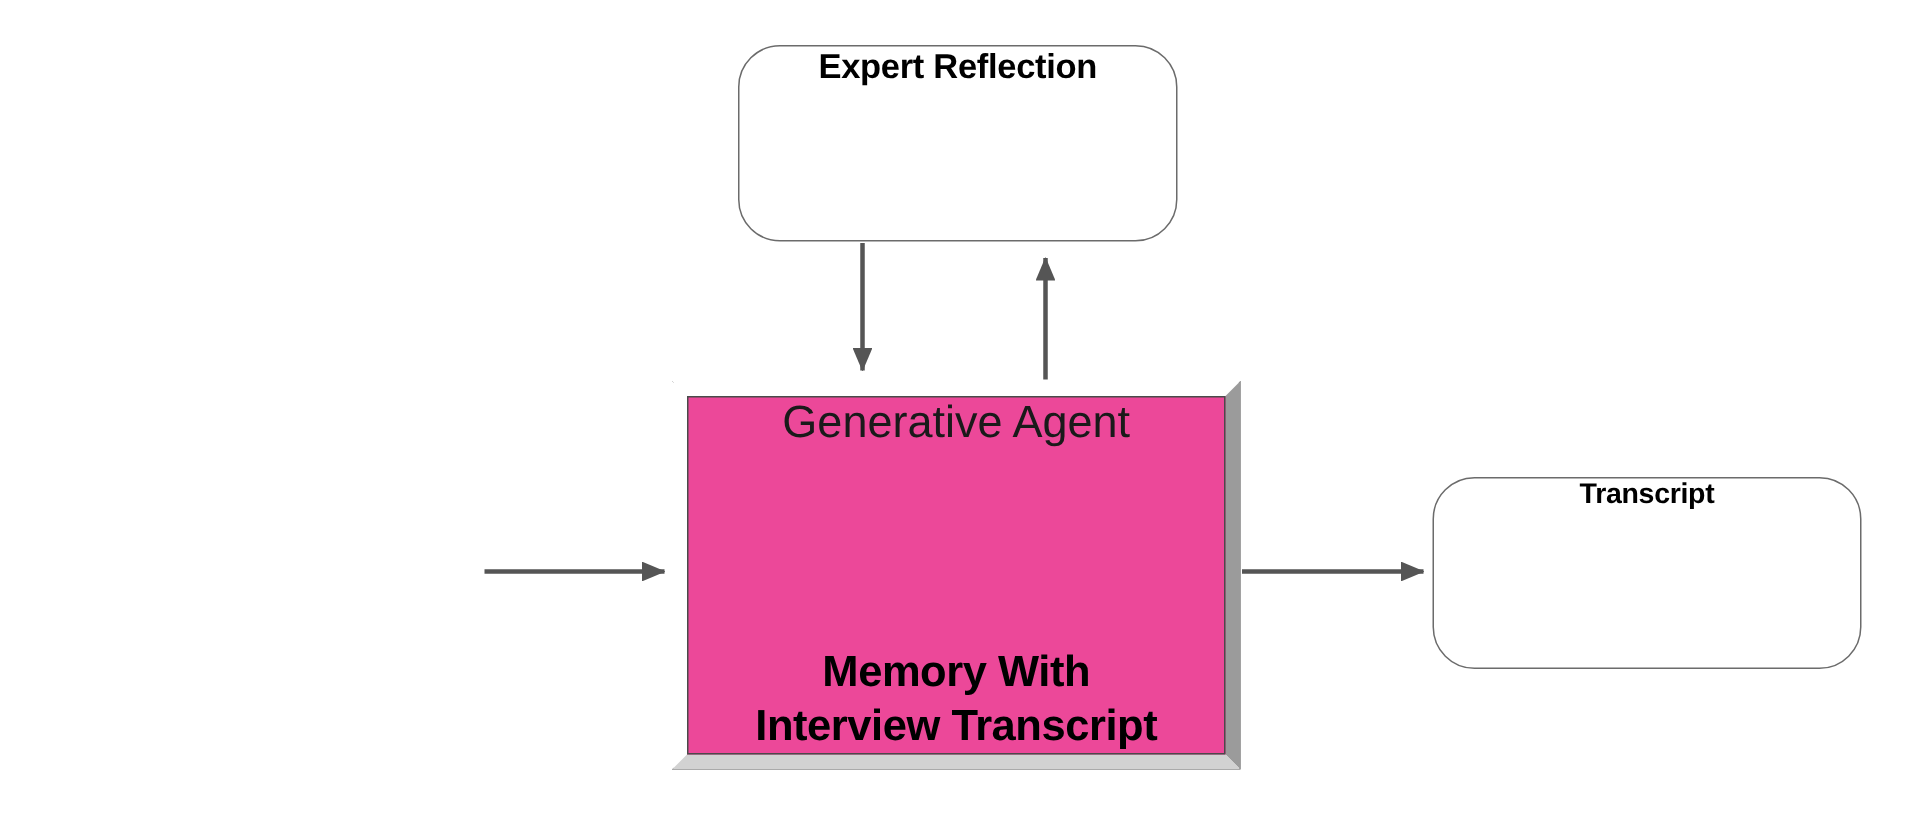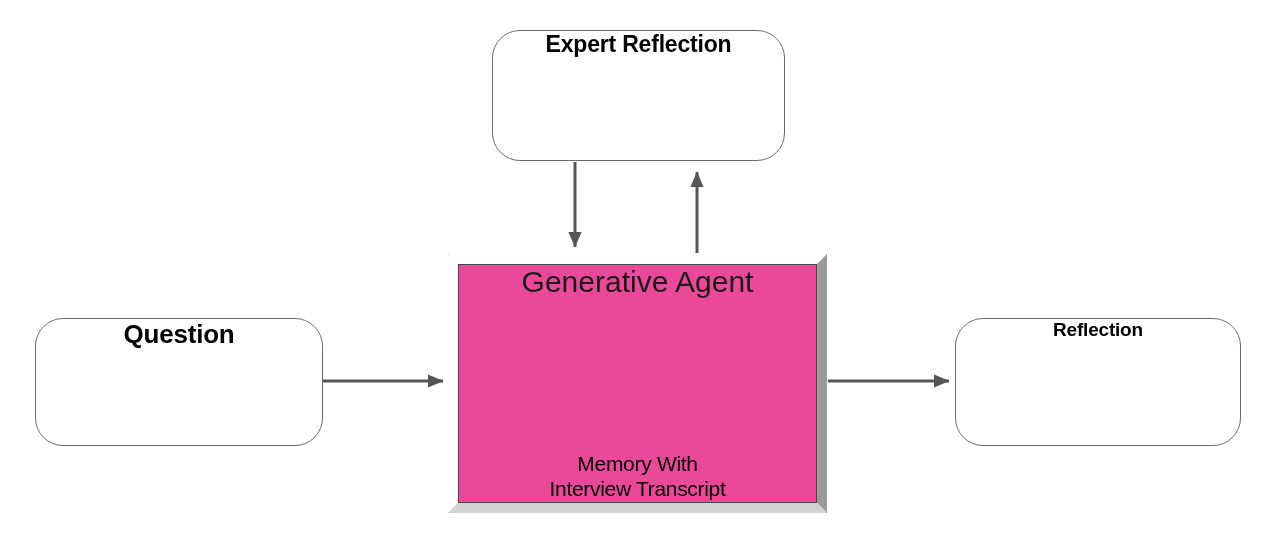--- a/index.html
+++ b/index.html
@@ -119,22 +119,22 @@
   }
   #agent-title {
     font-size: 30px;
     font-weight: 300;
     color: #1a1a1a;
     letter-spacing: 0px;
     margin-bottom: 14px;
     white-space: nowrap;
   }
   #agent-subtitle {
-    font-size: 21px;
-    font-weight: normal;
+    font-size: 29px;
+    font-weight: bold;
     color: #000000;
     line-height: 1.22;
     text-align: center;
     letter-spacing: -0.3px;
     white-space: pre-line;
   }
 
   
   #connectors {
     position: absolute;
@@ -143,30 +143,27 @@
     width: 1274px;
     height: 548px;
     pointer-events: none;
   }
 </style>
 </head>
 <body>
 
 <div id="canvas">
 
-  <div class="node" id="node-question">
-    <span>Question</span>
-  </div>
 
   <div class="node" id="node-expert-reflection">
     <span>Expert Reflection</span>
   </div>
 
   <div class="node" id="node-prediction">
-    <span>Reflection</span>
+    <span>Transcript</span>
   </div>
 
   <div id="node-agent">
     <div class="frame-outline"></div>
     <div class="facet" id="facet-top"></div>
     <div class="facet" id="facet-left"></div>
     <div class="facet" id="facet-right"></div>
     <div class="facet" id="facet-bottom"></div>
     <div class="inner-panel">
       <div id="agent-title">Generative Agent</div>

